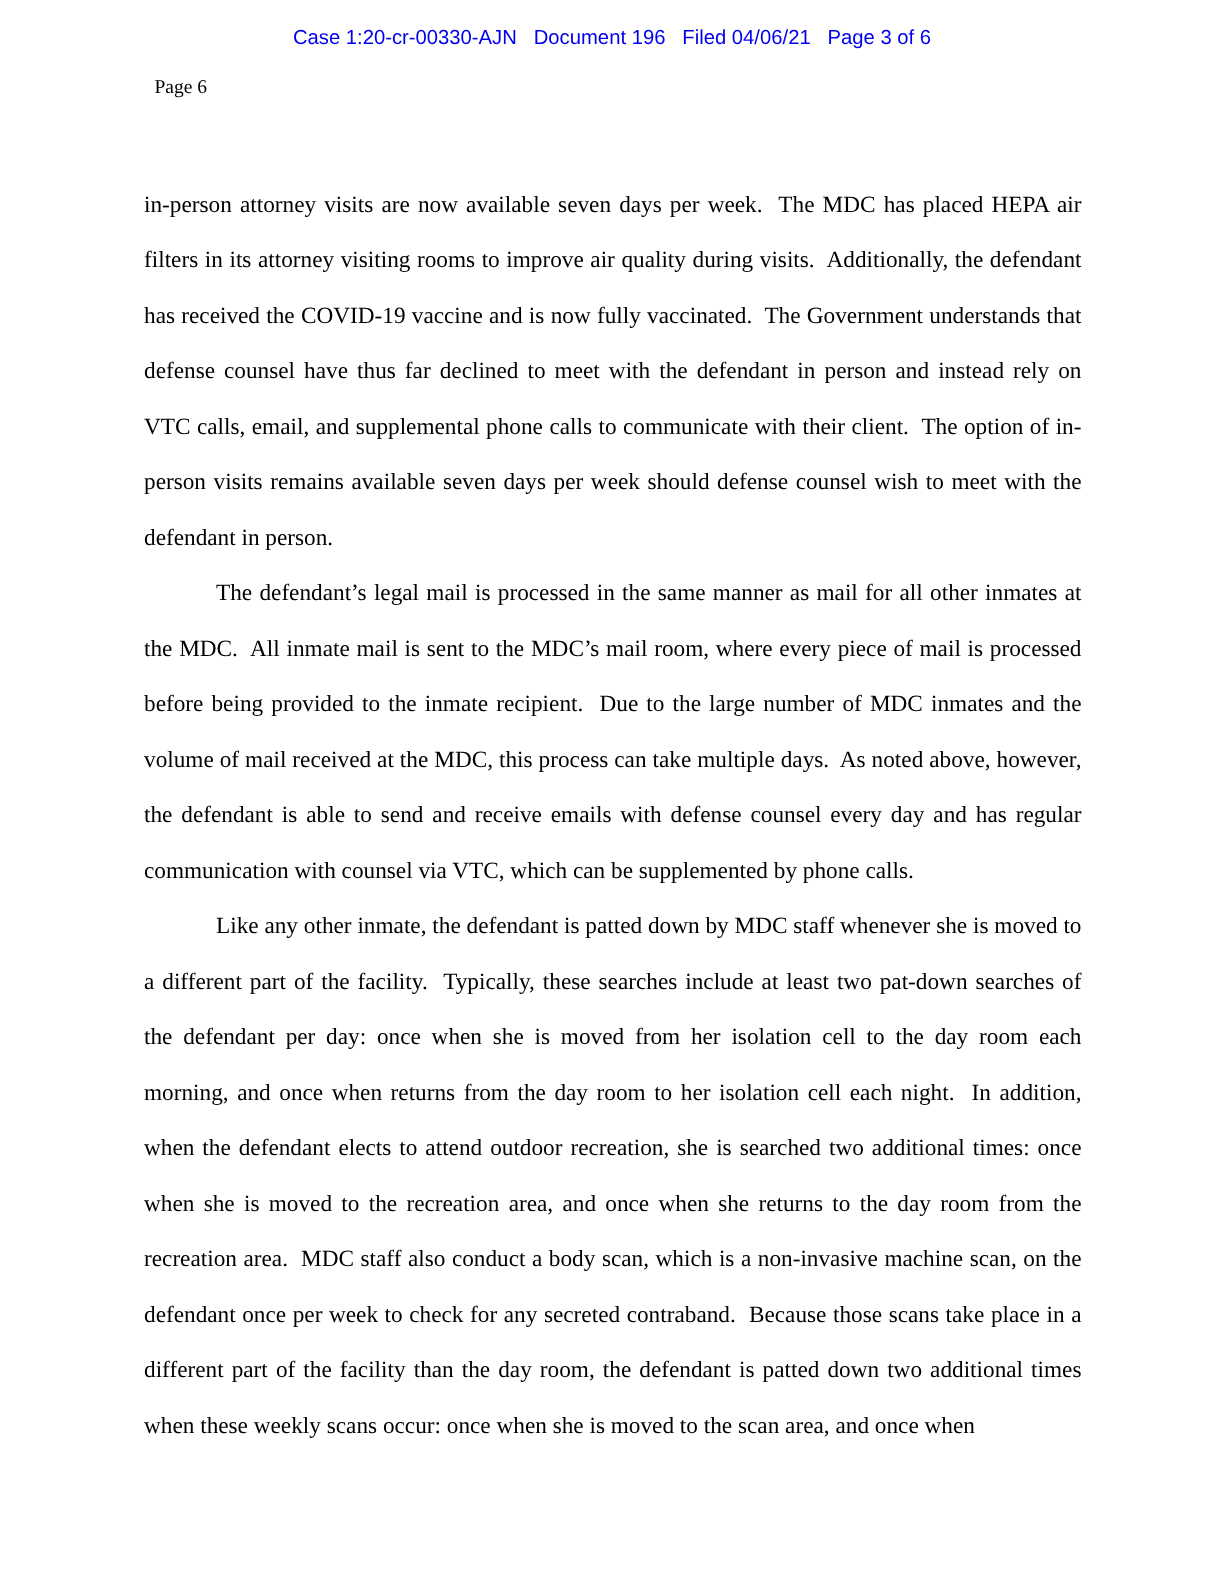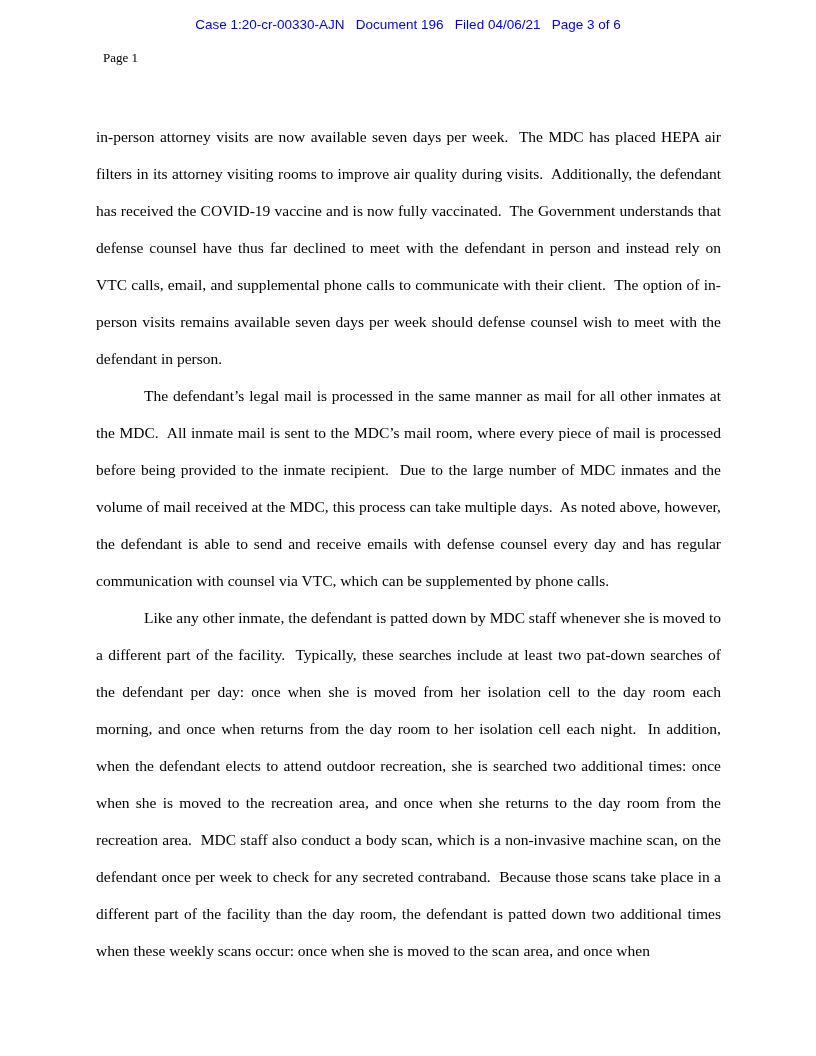--- a/index.html
+++ b/index.html
@@ -49,21 +49,21 @@
     text-indent: 48px;
   }
 </style>
 </head>
 <body>
 
 <div class="page">
 
   <div class="ecf-stamp">Case 1:20-cr-00330-AJN   Document 196   Filed 04/06/21   Page 3 of 6</div>
 
-  <div class="page-label">Page 1</div>
+  <div class="page-label">Page 6</div>
 
   <div class="body-text">
     <p class="para">in-person attorney visits are now available seven days per week.  The MDC has placed HEPA air filters in its attorney visiting rooms to improve air quality during visits.  Additionally, the defendant has received the COVID-19 vaccine and is now fully vaccinated.  The Government understands that defense counsel have thus far declined to meet with the defendant in person and instead rely on VTC calls, email, and supplemental phone calls to communicate with their client.  The option of in-person visits remains available seven days per week should defense counsel wish to meet with the defendant in person.</p>
     <p class="para indent">The defendant’s legal mail is processed in the same manner as mail for all other inmates at the MDC.  All inmate mail is sent to the MDC’s mail room, where every piece of mail is processed before being provided to the inmate recipient.  Due to the large number of MDC inmates and the volume of mail received at the MDC, this process can take multiple days.  As noted above, however, the defendant is able to send and receive emails with defense counsel every day and has regular communication with counsel via VTC, which can be supplemented by phone calls.</p>
     <p class="para indent">Like any other inmate, the defendant is patted down by MDC staff whenever she is moved to a different part of the facility.  Typically, these searches include at least two pat-down searches of the defendant per day: once when she is moved from her isolation cell to the day room each morning, and once when returns from the day room to her isolation cell each night.  In addition, when the defendant elects to attend outdoor recreation, she is searched two additional times: once when she is moved to the recreation area, and once when she returns to the day room from the recreation area.  MDC staff also conduct a body scan, which is a non-invasive machine scan, on the defendant once per week to check for any secreted contraband.  Because those scans take place in a different part of the facility than the day room, the defendant is patted down two additional times when these weekly scans occur: once when she is moved to the scan area, and once when</p>
   </div>
 
 </div>
 
 </body></html>

